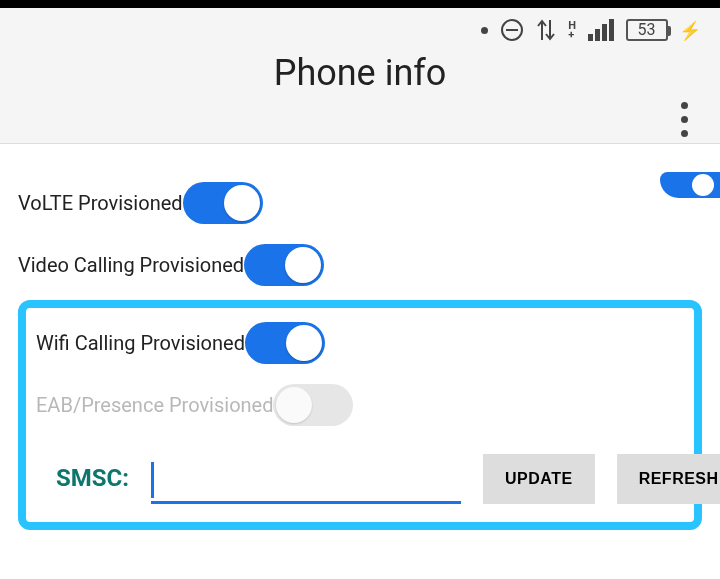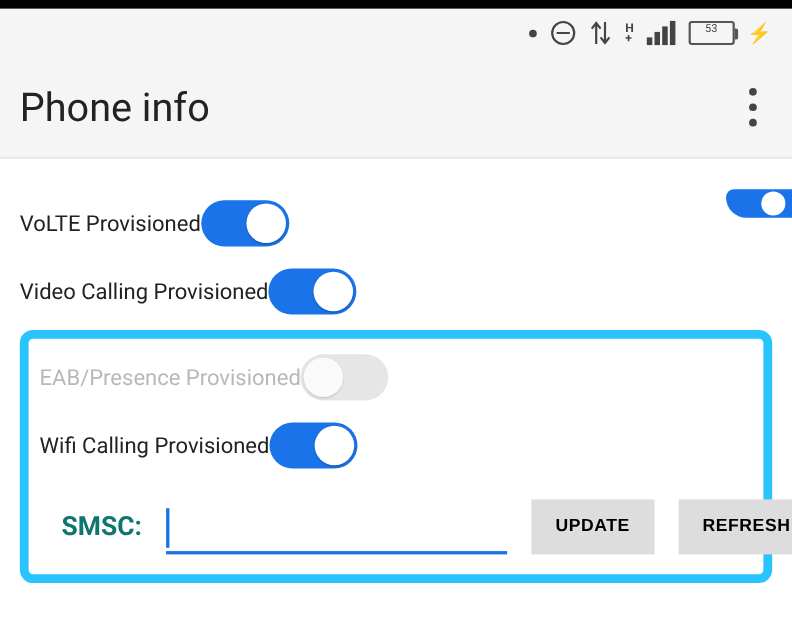--- a/index.html
+++ b/index.html
@@ -3,21 +3,21 @@
 <meta charset="utf-8">
 <style>
   * { box-sizing: border-box; margin: 0; padding: 0; }
   html, body { width: 720px; height: 579px; font-family: Roboto, Arial, sans-serif; background: #fff; overflow: hidden; }
   .black-bar { background: #000; height: 8px; width: 100%; }
   .status-bar { height: 44px; background: #f5f5f5; display: flex; align-items: center; padding: 0 18px; color: #333; font-size: 22px; }
   .status-left { display: flex; align-items: center; gap: 14px; }
   .status-right { margin-left: auto; display: flex; align-items: center; gap: 12px; }
   .time { font-weight: 500; letter-spacing: 1px; }
   .ico { display: inline-flex; align-items: center; justify-content: center; }
-  .app-bar { height: 92px; background: #f5f5f5; display: flex; align-items: center; padding: 0 18px; border-bottom: 1px solid #ddd; }
+  .app-bar { height: 92px; background: #f5f5f5; display: flex; align-items: center; padding: 0 18px; border-bottom: 1px solid #ddd; flex-direction: column; }
   .app-title { font-size: 36px; color: #222; }
   .app-menu { margin-left: auto; display: flex; flex-direction: column; gap: 7px; padding: 8px 14px; cursor: pointer; }
   .app-menu .dot { width: 7px; height: 7px; background: #444; border-radius: 50%; }
   .content { padding: 0 18px 18px 18px; position: relative; }
   .row { display: flex; align-items: center; height: 62px; }
   .row-label { font-size: 20px; color: #222; }
   .row-label.disabled { color: #b8b8b8; }
   .toggle { width: 80px; height: 42px; border-radius: 21px; position: relative; cursor: pointer; flex-shrink: 0; }
   .toggle.on { background: #1a73e8; }
   .toggle.off { background: #e6e6e6; }
@@ -28,21 +28,21 @@
   .partial-toggle::after { content:''; position:absolute; right:6px; top:2px; width:22px; height:22px; background:#fff; border-radius:50%; }
   .highlight-box { border: 8px solid #29c3ff; border-radius: 12px; padding: 4px 10px 18px 10px; margin-top: 4px; }
   .smsc-row { display: flex; align-items: flex-end; gap: 22px; margin-top: 18px; }
   .smsc-label { font-size: 24px; font-weight: 700; color: #0f766e; padding-bottom: 12px; margin-left: 20px; }
   .smsc-input { flex: 1; border: none; border-bottom: 3px solid #1a73e8; height: 50px; font-size: 24px; outline: none; background: transparent; min-width: 40px; position: relative; }
   .caret { position: absolute; left: 0; bottom: 6px; width: 3px; height: 36px; background: #1a73e8; }
   .input-wrap { position: relative; flex: 1; display: flex; align-items: flex-end; }
   .btn { background: #ddd; color: #000000; font-size: 16px; font-weight: 700; border: none; padding: 16px 22px; letter-spacing: 0.5px; cursor: pointer; }
   .signal { display: inline-flex; align-items: flex-end; gap: 2px; }
   .signal .b { width: 5px; background: #444; }
-  .battery { border: 2px solid #555; border-radius: 3px; width: 42px; height: 22px; position: relative; font-size: 10px; display: flex; align-items: flex-start; justify-content: center; color: #444; }
+  .battery { border: 2px solid #555; border-radius: 3px; width: 42px; height: 22px; position: relative; font-size: 16px; display: flex; align-items: flex-end; justify-content: center; color: #444; }
   .battery::after { content:''; position:absolute; right:-5px; top:5px; width:3px; height:10px; background:#555; border-radius: 0 2px 2px 0; }
 </style>
 </head>
 <body>
 
 <div class="black-bar"></div>
 
 <div class="status-bar">
   <div class="status-right">
     <span style="width:7px;height:7px;background:#444;border-radius:50%"></span>
@@ -93,29 +93,29 @@
 
   <div class="row">
     <span class="row-label">Video Calling Provisioned</span>
     <div class="toggle on">
         <div class="knob"></div>
       </div>
   </div>
 
   <div class="highlight-box">
     <div class="row">
-      <span class="row-label disabled">EAB/Presence Provisioned</span>
-      <div class="toggle off">
+      <span class="row-label">Wifi Calling Provisioned</span>
+      <div class="toggle on">
           <div class="knob"></div>
         </div>
     </div>
 
     <div class="row">
-      <span class="row-label">Wifi Calling Provisioned</span>
-      <div class="toggle on">
+      <span class="row-label disabled">EAB/Presence Provisioned</span>
+      <div class="toggle off">
           <div class="knob"></div>
         </div>
     </div>
 
     <div class="smsc-row">
       <span class="smsc-label">SMSC:</span>
       <div class="input-wrap">
         <div class="caret"></div>
         <input class="smsc-input" type="text" value="" style="">
       </div>

